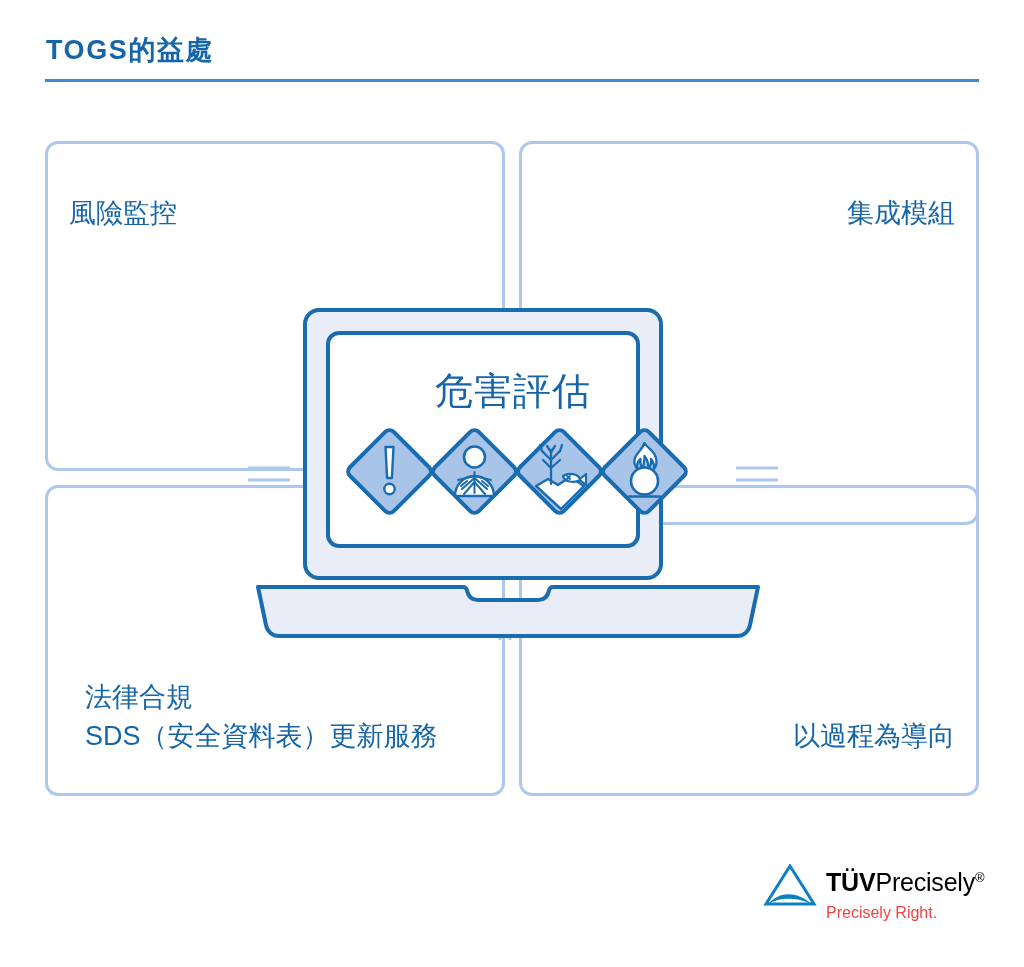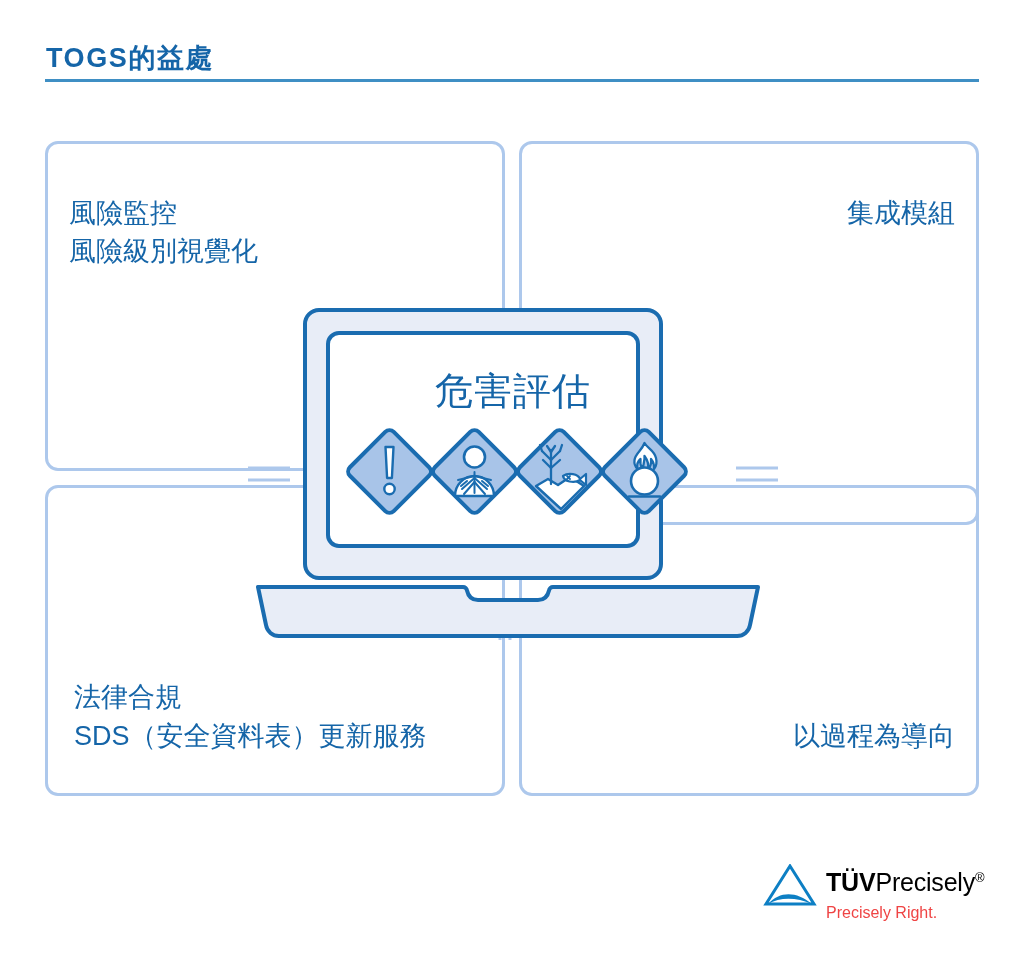--- a/index.html
+++ b/index.html
@@ -12,21 +12,21 @@
     height: 967px;
     position: relative;
     font-family: "Liberation Sans", "DejaVu Sans", sans-serif;
     overflow: hidden;
   }
 
   
   #page-title {
     position: absolute;
     left: 46px;
-    top: 40px;
+    top: 32px;
     font-size: 27px;
     font-weight: bold;
     color: #1565a8;
     letter-spacing: 1.6px;
     white-space: nowrap;
   }
   #title-rule {
     position: absolute;
     left: 45px;
     top: 79px;
@@ -60,21 +60,21 @@
   }
   .quad-text .ln { display: block; }
 
   #quad-top-left    { left: 0;     top: 0;     width: 460px; height: 330px; }
   #quad-top-right   { left: 474px; top: 0;     width: 460px; height: 384px; }
   #quad-bottom-left { left: 0;     top: 344px; width: 460px; height: 311px; }
   #quad-bottom-right{ left: 474px; top: 344px; width: 460px; height: 311px; }
 
   #quad-top-left .quad-text     { left: 21px;  top: 50px;  text-align: left; }
   #quad-top-right .quad-text    { right: 21px; top: 50px;  text-align: right; }
-  #quad-bottom-left .quad-text  { left: 26px;  bottom: 38px; text-align: left; margin-top: 40px; }
+  #quad-bottom-left .quad-text  { left: 37px;  bottom: 38px; text-align: left; margin-top: 40px; }
   #quad-bottom-right .quad-text { right: 21px; bottom: 38px; text-align: right; }
 
   
   #laptop-illustration {
     position: absolute;
     left: 248px;
     top: 300px;
     width: 530px;
     height: 340px;
   }
@@ -131,21 +131,20 @@
 
 <div id="page-title">TOGS的益處</div>
 
 <div id="title-rule"></div>
 
 <div id="quadrant-grid">
 
   <div class="quad" id="quad-top-left">
     <div class="quad-text">
       <span class="ln">風險監控</span>
-      <span class="ln">風險級別視覺化</span>
     </div>
   </div>
 
   <div class="quad" id="quad-top-right">
     <div class="quad-text">
       <span class="ln">集成模組</span>
     </div>
   </div>
 
   <div class="quad" id="quad-bottom-left">

